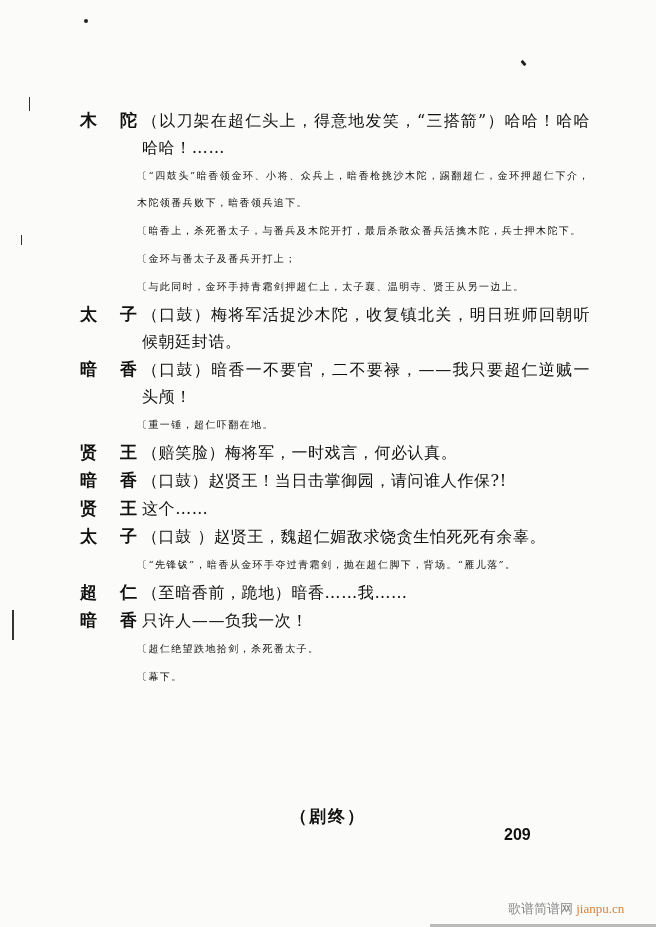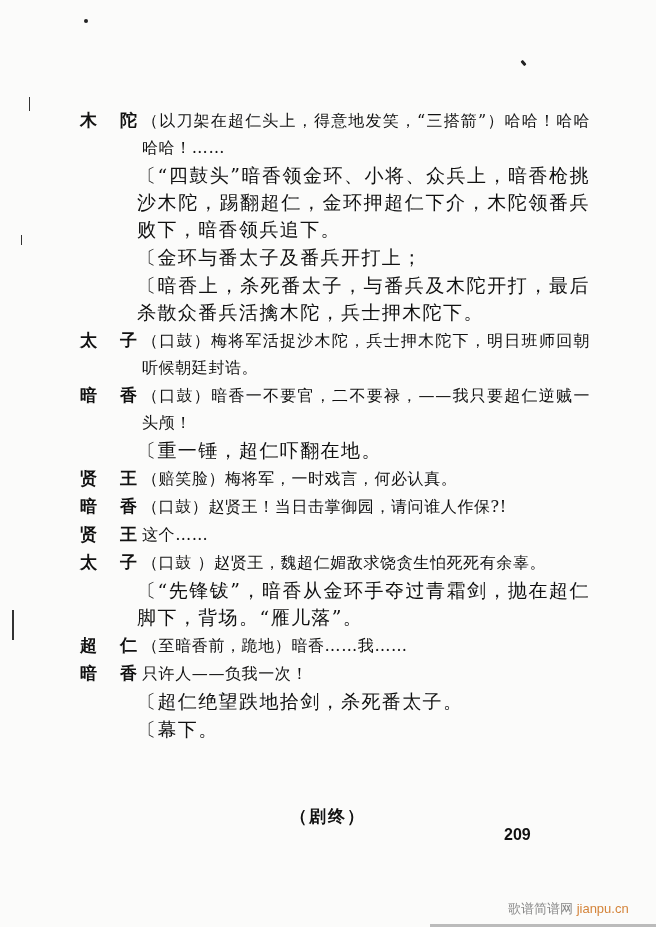--- a/index.html
+++ b/index.html
@@ -16,35 +16,35 @@
       width: 57px; flex: 0 0 57px; display: flex; justify-content: space-between;
       font-family: "DejaVu Sans", "Liberation Sans", sans-serif; font-weight: bold;
       font-size: 17px; line-height: 27px; padding-right: 0;
     }
     .speaker span { display: inline-block; }
     .line {
       flex: 1; font-size: 16px; line-height: 27px; letter-spacing: 0.6px;
       margin-left: 5px; text-align: justify;
     }
     .stage {
-      margin-left: 57px; font-size: 19px; line-height: 27px; letter-spacing: 1.4px;
+      margin-left: 57px; font-size: 10px; line-height: 27px; letter-spacing: 1.4px;
       text-align: justify;
     }
     .entry + .entry, .entry + .stage, .stage + .entry, .stage + .stage { margin-top: 1px; }
     .ending {
       position: absolute; left: 290px; top: 805px; font-size: 17px; font-weight: bold;
       letter-spacing: 2px;
     }
     .page-number {
       position: absolute; left: 504px; top: 826px; font-size: 16px;
       font-family: "Liberation Sans", sans-serif; font-weight: bold;
     }
     .watermark {
       position: absolute; left: 508px; top: 900px; font-size: 13px; color: #888;
-      font-family: Liberation Sans, sans-serif;
+      font-family: Liberation Serif, serif;
     }
     .watermark .url { color: #d4843a; }
     .bottom-bar {
       position: absolute; left: 430px; right: 0; bottom: 0; height: 3px; background: #bbb;
     }
     .speck { position: absolute; background: #222; border-radius: 50%; }
     .margin-mark { position: absolute; background: #333; width: 1px; }
   </style>
 </head>
 <body>
@@ -59,28 +59,29 @@
 
   <div class="script">
     <div class="entry">
       <div class="speaker">
           <span>木</span>
           <span>陀</span>
         </div>
       <div class="line">（以刀架在超仁头上，得意地发笑，“三搭箭”）哈哈！哈哈哈哈！……</div>
     </div>
     <div class="stage">〔“四鼓头”暗香领金环、小将、众兵上，暗香枪挑沙木陀，踢翻超仁，金环押超仁下介，木陀领番兵败下，暗香领兵追下。</div>
+    <div class="stage">〔暗香上，杀死番太子，与番兵及木陀开打，最后杀散众番兵活擒木陀，兵士押木陀下。</div>
     <div class="stage">〔金环与番太子及番兵开打上；</div>
-    <div class="stage">〔暗香上，杀死番太子，与番兵及木陀开打，最后杀散众番兵活擒木陀，兵士押木陀下。</div>
+    <div class="stage">〔与此同时，金环手持青霜剑押超仁上，太子襄、温明寺、贤王从另一边上。</div>
     <div class="entry">
       <div class="speaker">
           <span>太</span>
           <span>子</span>
         </div>
-      <div class="line">（口鼓）梅将军活捉沙木陀，兵士押木陀下，明日班师回朝听候朝廷封诰。</div>
+      <div class="line">（口鼓）梅将军活捉沙木陀，收复镇北关，明日班师回朝听候朝廷封诰。</div>
     </div>
     <div class="entry">
       <div class="speaker">
           <span>暗</span>
           <span>香</span>
         </div>
       <div class="line">（口鼓）暗香一不要官，二不要禄，——我只要超仁逆贼一头颅！</div>
     </div>
     <div class="stage">〔重一锤，超仁吓翻在地。</div>
     <div class="entry">

